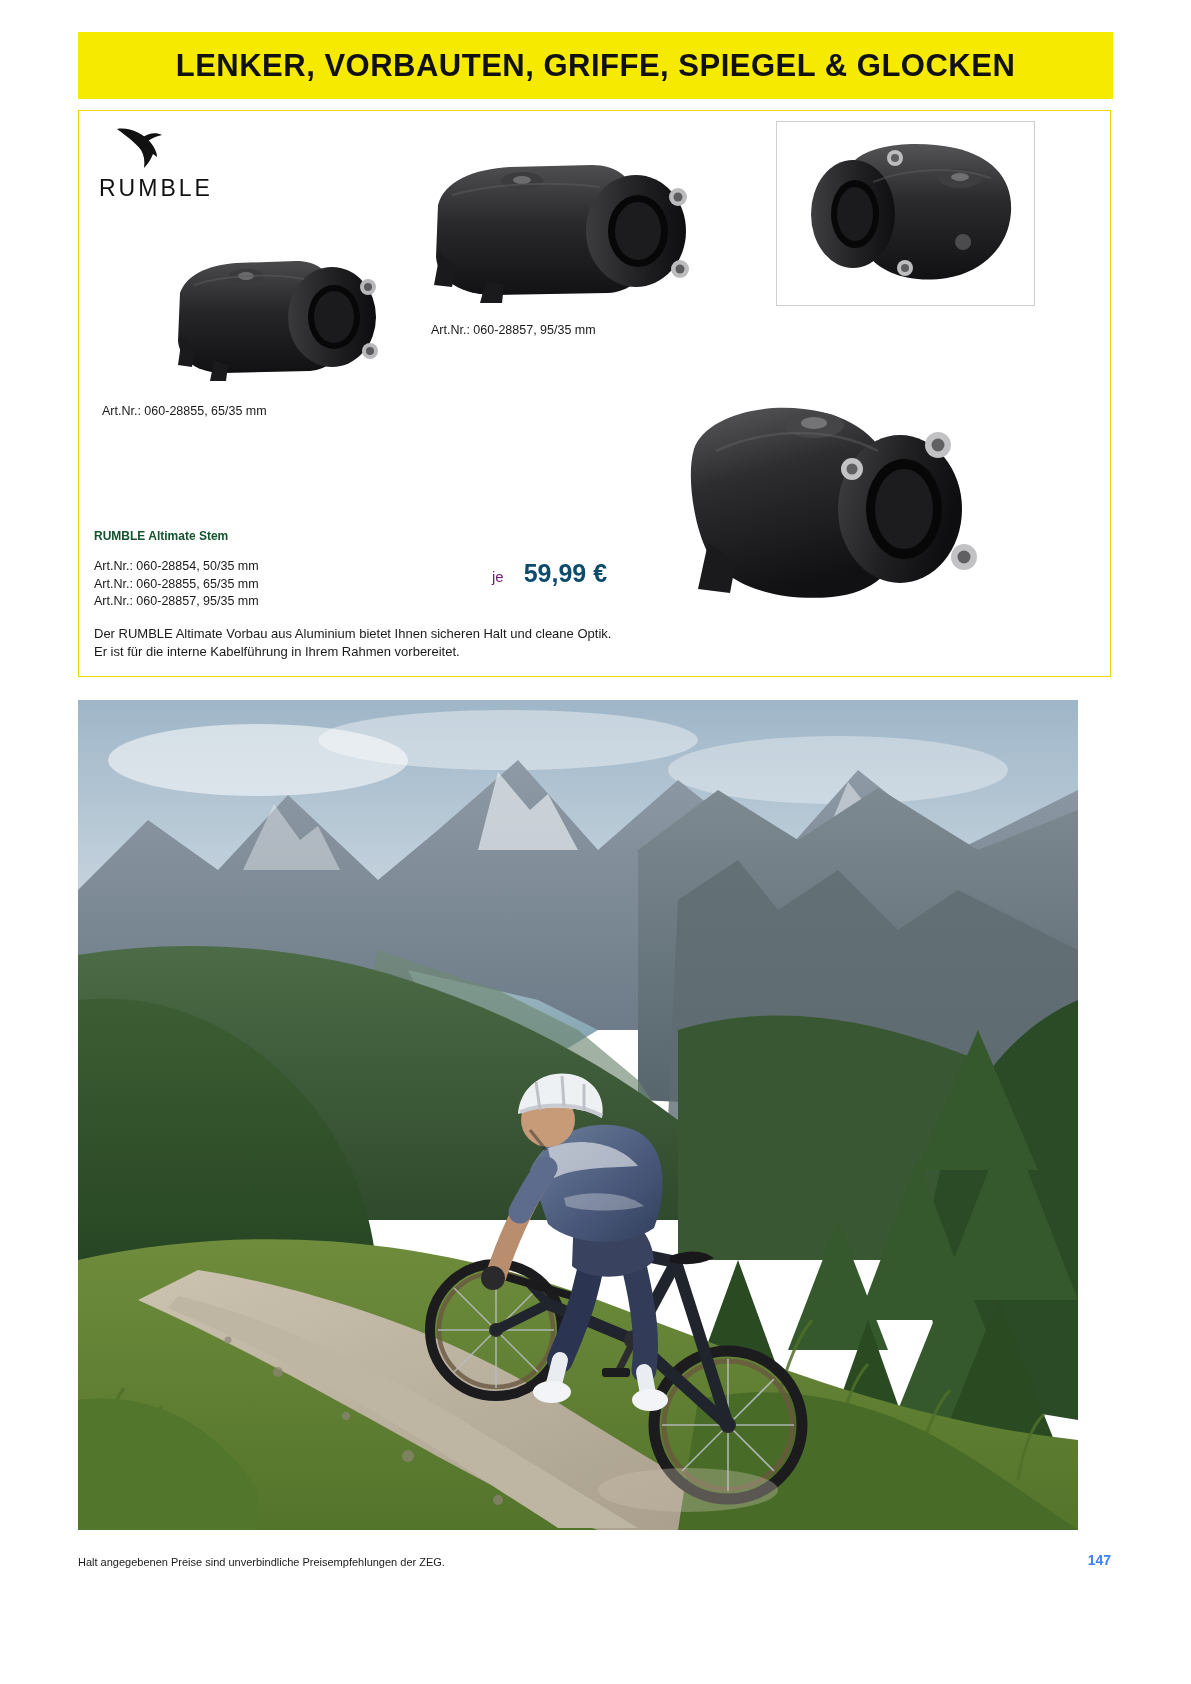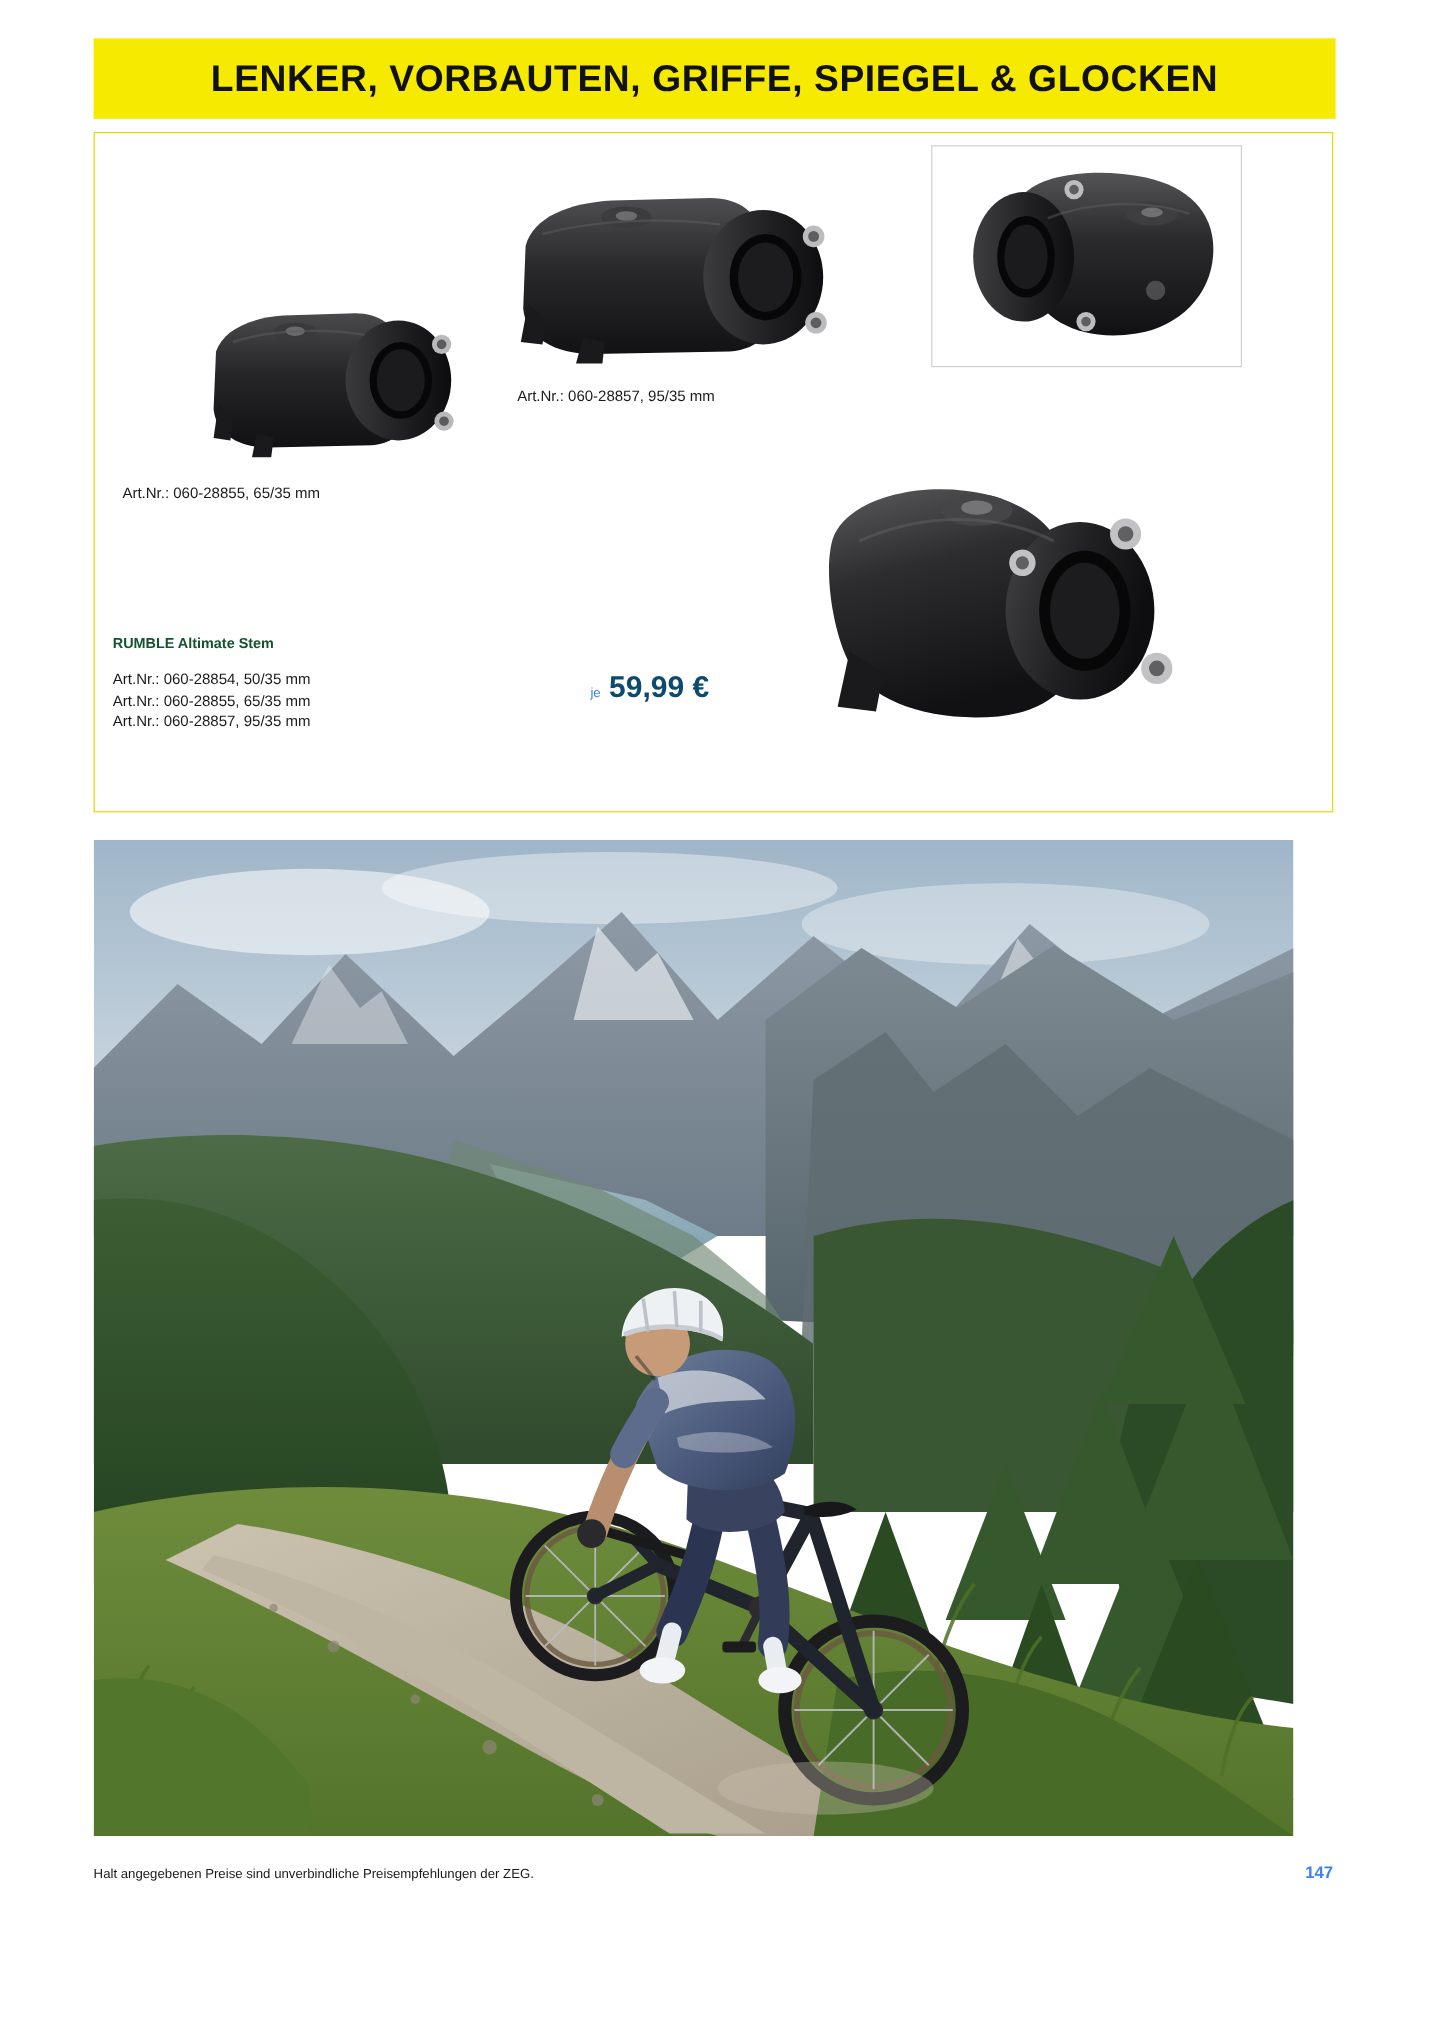--- a/index.html
+++ b/index.html
@@ -110,23 +110,23 @@
     color: #1a1a1a;
   }
   .price-block {
     position: absolute;
     left: 413px;
     top: 448px;
     display: flex;
     align-items: baseline;
   }
   .price-je {
-    font-size: 11px;
-    color: #3b82f6;
-    margin-right: 7px;
+    font-size: 15px;
+    color: #701a75;
+    margin-right: 20px;
   }
   .price-value {
     font-size: 25px;
     font-weight: bold;
     color: #0c4a6e;
   }
   .product-desc {
     position: absolute;
     left: 15px;
     top: 514px;
@@ -166,20 +166,29 @@
 </style>
 </head>
 <body>
 
 <div class="header-banner">
   <div class="header-title">LENKER, VORBAUTEN, GRIFFE, SPIEGEL &amp; GLOCKEN</div>
 </div>
 
 <div class="product-panel">
 
+  <div class="brand">
+    <div class="brand-bird">
+      <svg width="56" height="48" viewBox="0 0 56 48">
+        <path d="M4 6 C16 4 30 10 38 20 C42 25 44 30 44 34 L40 31 C38 36 35 41 31 45 C32 38 31 32 28 27 C22 19 12 12 4 6 Z" fill="#111"></path>
+        <path d="M30 14 C36 10 43 9 49 12 C44 13 39 15 35 18 Z" fill="#111"></path>
+      </svg>
+    </div>
+    <div class="brand-name">RUMBLE</div>
+  </div>
 
   <div class="stem" style="left:85px; top:130px; width:260px; height:160px;">
     <svg width="260" height="160" viewBox="0 0 260 160">
       <defs>
         <linearGradient id="g1" x1="0" y1="0" x2="0" y2="1">
           <stop offset="0%" stop-color="#4a4a4c"></stop>
           <stop offset="45%" stop-color="#262628"></stop>
           <stop offset="100%" stop-color="#111113"></stop>
         </linearGradient>
         <linearGradient id="g1b" x1="0" y1="0" x2="1" y2="0">
@@ -299,20 +308,21 @@
   <div class="product-title">RUMBLE Altimate Stem</div>
   <div class="art-list">
     <div>Art.Nr.: 060-28854, 50/35 mm</div>
     <div>Art.Nr.: 060-28855, 65/35 mm</div>
     <div>Art.Nr.: 060-28857, 95/35 mm</div>
   </div>
   <div class="price-block">
     <span class="price-je">je</span>
     <span class="price-value">59,99 €</span>
   </div>
+  <div class="product-desc">Der RUMBLE Altimate Vorbau aus Aluminium bietet Ihnen sicheren Halt und cleane Optik. Er ist für die interne Kabelführung in Ihrem Rahmen vorbereitet.</div>
 </div>
 
 <div class="hero">
   <svg width="1000" height="830" viewBox="0 0 1000 830">
     <defs>
       <linearGradient id="sky" x1="0" y1="0" x2="0" y2="1">
         <stop offset="0%" stop-color="#9fb6c8"></stop>
         <stop offset="55%" stop-color="#c3d1dc"></stop>
         <stop offset="100%" stop-color="#dfe6ea"></stop>
       </linearGradient>

